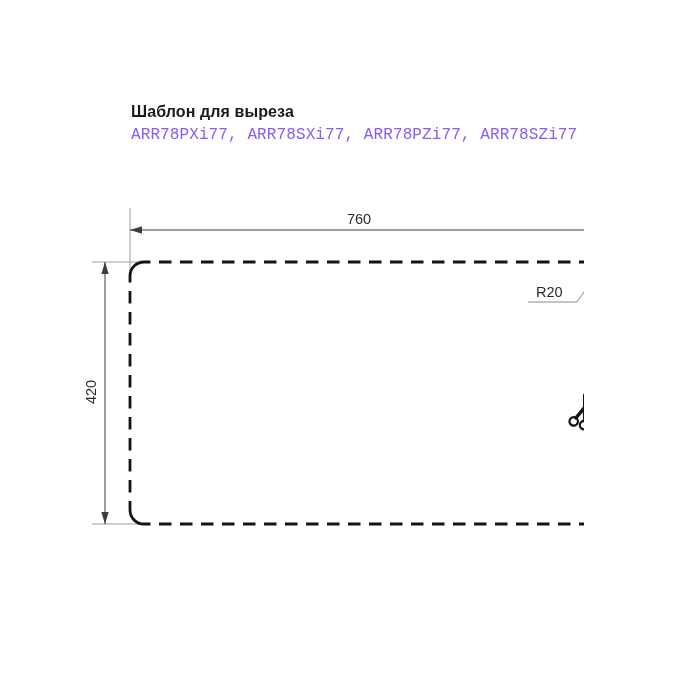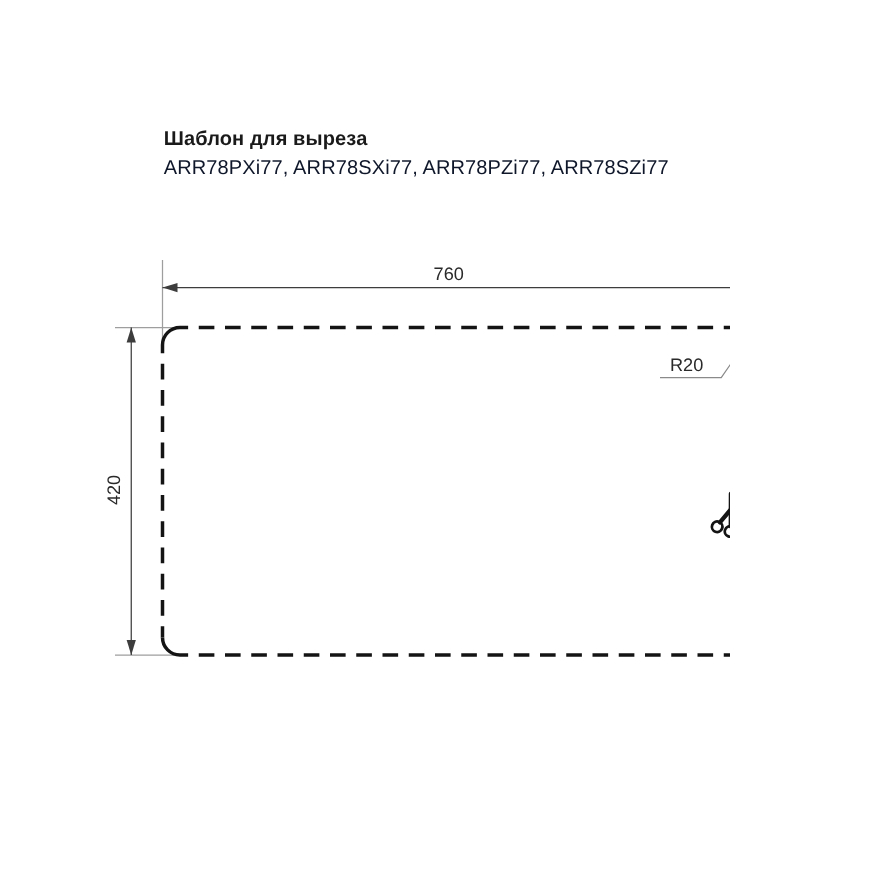--- a/index.html
+++ b/index.html
@@ -24,23 +24,24 @@
     color: #1a1a1a;
     letter-spacing: 0.1px;
     white-space: nowrap;
   }
   .models {
     position: absolute;
     left: 131px;
     top: 126px;
     font-size: 16px;
     font-weight: 400;
-    color: #0f172a;
+    color: #8b5cf6;
     letter-spacing: 0.1px;
     white-space: nowrap;
+    font-family: Liberation Mono, monospace;
   }
   svg.drawing {
     position: absolute;
     left: 0;
     top: 0;
   }
   .dim-text {
     font-family: "Liberation Sans", "DejaVu Sans", sans-serif;
     font-size: 14.5px;
     fill: #2a2a2a;

